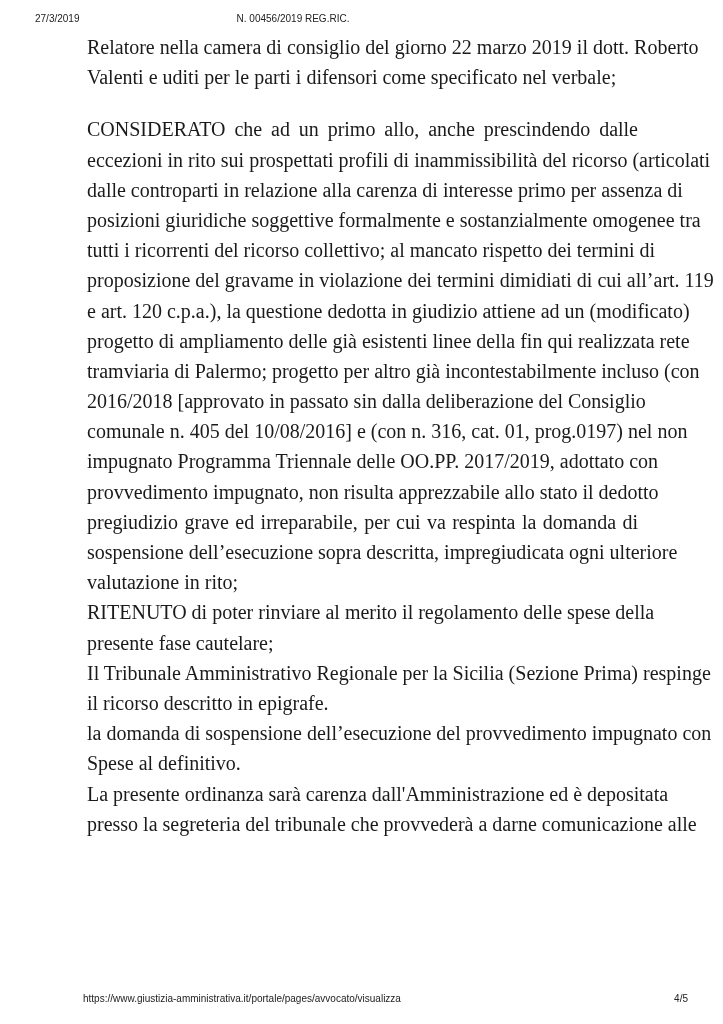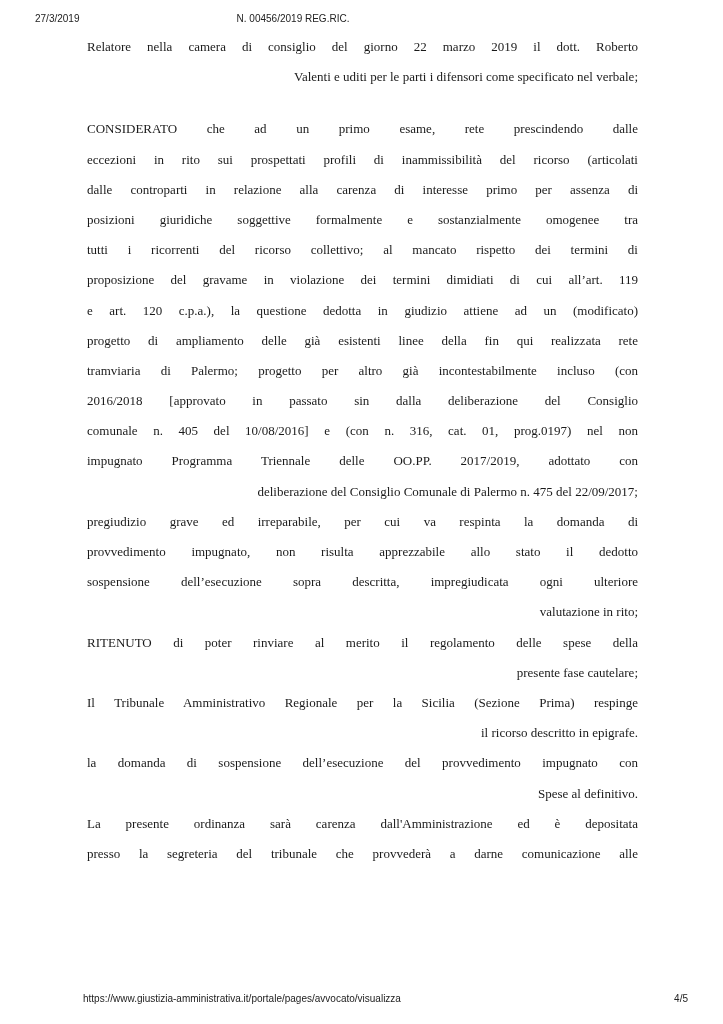--- a/index.html
+++ b/index.html
@@ -3,57 +3,56 @@
   <meta charset="utf-8">
   <style>
     html, body { margin: 0; padding: 0; background: #ffffff; }
     body { width: 723px; height: 1024px; position: relative; overflow: hidden; color: #1a1a1a; }
     .hdr { position: absolute; top: 13px; font-family: "Liberation Sans", sans-serif; font-size: 10px; color: #222; }
     .hdr-date { left: 35px; }
     .hdr-ref { left: 0; width: 586px; text-align: center; }
     .ftr { position: absolute; top: 993px; font-family: "Liberation Sans", sans-serif; font-size: 10px; color: #222; }
     .ftr-url { left: 35px; padding-left: 48px; }
     .ftr-page { right: 35px; }
-    .body { position: absolute; left: 87px; top: 32px; width: 551px; font-family: "Liberation Serif", serif; font-size: 13px; color: #1a1a1a; }
+    .body { position: absolute; left: 87px; top: 32px; width: 551px; font-family: "Liberation Serif", serif; font-size: 20px; color: #1a1a1a; }
     .line { height: 30.2px; line-height: 30.2px; white-space: nowrap; }
     .j { text-align: justify; text-align-last: justify; }
-    .l { text-align: right; }
+    .l { text-align: left; }
     .c { text-align: center; }
     .gap { height: 22px; }
   </style>
 </head>
 <body>
 
 <div class="hdr hdr-date">27/3/2019</div>
 <div class="hdr hdr-ref">N. 00456/2019 REG.RIC.</div>
 
 <div class="body">
   <div>
     <div class="line j">Relatore nella camera di consiglio del giorno 22 marzo 2019 il dott. Roberto</div>
     <div class="line l">Valenti e uditi per le parti i difensori come specificato nel verbale;</div>
   </div>
   <div class="gap"></div>
   <div>
-    <div class="line j">CONSIDERATO che ad un primo esame, rete prescindendo dalle</div>
+    <div class="line j">CONSIDERATO che ad un primo allo, anche prescindendo dalle</div>
     <div class="line j">eccezioni in rito sui prospettati profili di inammissibilità del ricorso (articolati</div>
     <div class="line j">dalle controparti in relazione alla carenza di interesse primo per assenza di</div>
     <div class="line j">posizioni giuridiche soggettive formalmente e sostanzialmente omogenee tra</div>
     <div class="line j">tutti i ricorrenti del ricorso collettivo; al mancato rispetto dei termini di</div>
     <div class="line j">proposizione del gravame in violazione dei termini dimidiati di cui all’art. 119</div>
     <div class="line j">e art. 120 c.p.a.), la questione dedotta in giudizio attiene ad un (modificato)</div>
     <div class="line j">progetto di ampliamento delle già esistenti linee della fin qui realizzata rete</div>
     <div class="line j">tramviaria di Palermo; progetto per altro già incontestabilmente incluso (con</div>
     <div class="line j">2016/2018 [approvato in passato sin dalla deliberazione del Consiglio</div>
     <div class="line j">comunale n. 405 del 10/08/2016] e (con n. 316, cat. 01, prog.0197) nel non</div>
     <div class="line j">impugnato Programma Triennale delle OO.PP. 2017/2019, adottato con</div>
-    <div class="line l">deliberazione del Consiglio Comunale di Palermo n. 475 del 22/09/2017;</div>
   </div>
   <div>
+    <div class="line j">provvedimento impugnato, non risulta apprezzabile allo stato il dedotto</div>
     <div class="line j">pregiudizio grave ed irreparabile, per cui va respinta la domanda di</div>
-    <div class="line j">provvedimento impugnato, non risulta apprezzabile allo stato il dedotto</div>
     <div class="line j">sospensione dell’esecuzione sopra descritta, impregiudicata ogni ulteriore</div>
     <div class="line l">valutazione in rito;</div>
   </div>
   <div>
     <div class="line j">RITENUTO di poter rinviare al merito il regolamento delle spese della</div>
     <div class="line l">presente fase cautelare;</div>
   </div>
   <div>
     <div class="line j">Il Tribunale Amministrativo Regionale per la Sicilia (Sezione Prima) respinge</div>
     <div class="line l">il ricorso descritto in epigrafe.</div>

